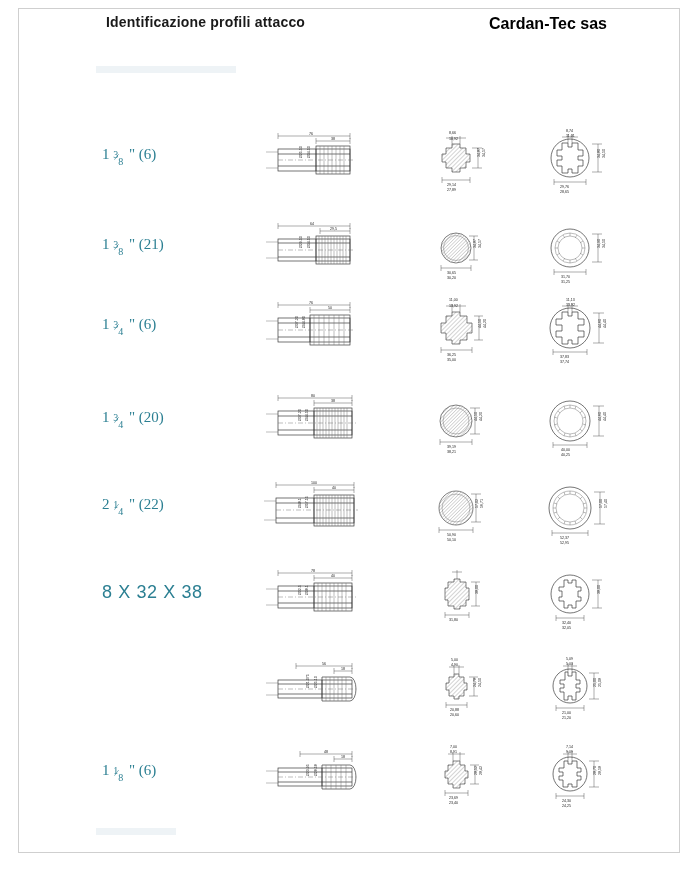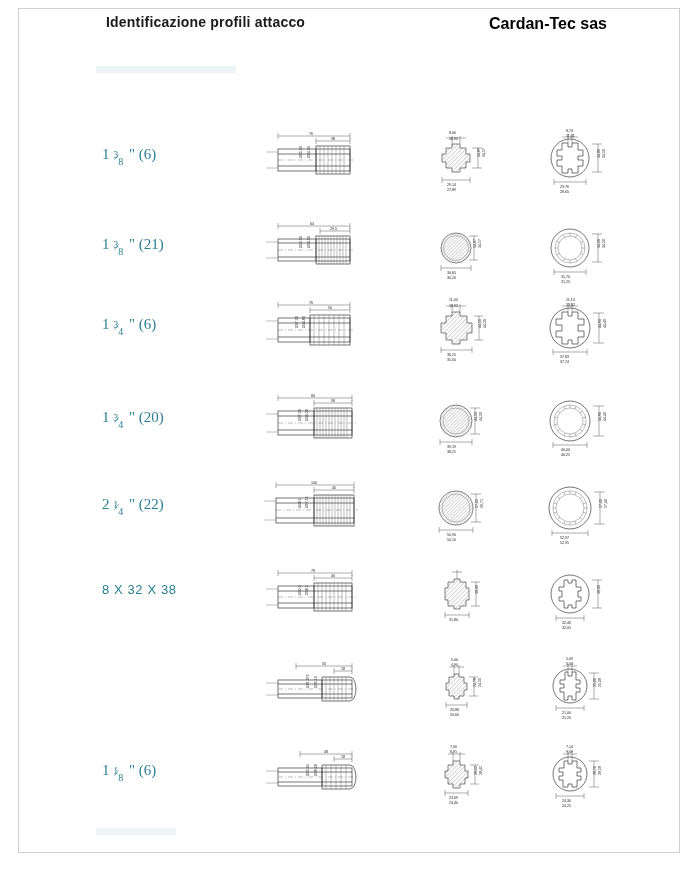--- a/index.html
+++ b/index.html
@@ -85,21 +85,21 @@
     left: 84px;
     top: 24px;
     width: 170px;
     font-size: 15px;
     color: #2b7f92;
     font-family: "Liberation Serif", serif;
     white-space: nowrap;
   }
   .row-label.plain {
     font-family: "Liberation Sans", sans-serif;
-    font-size: 13px;
+    font-size: 18px;
     letter-spacing: 0.6px;
   }
   .frac {
     display: inline-block;
     position: relative;
     width: 12px;
     height: 1em;
     vertical-align: -0.15em;
     font-size: 10px;
     line-height: 1;

